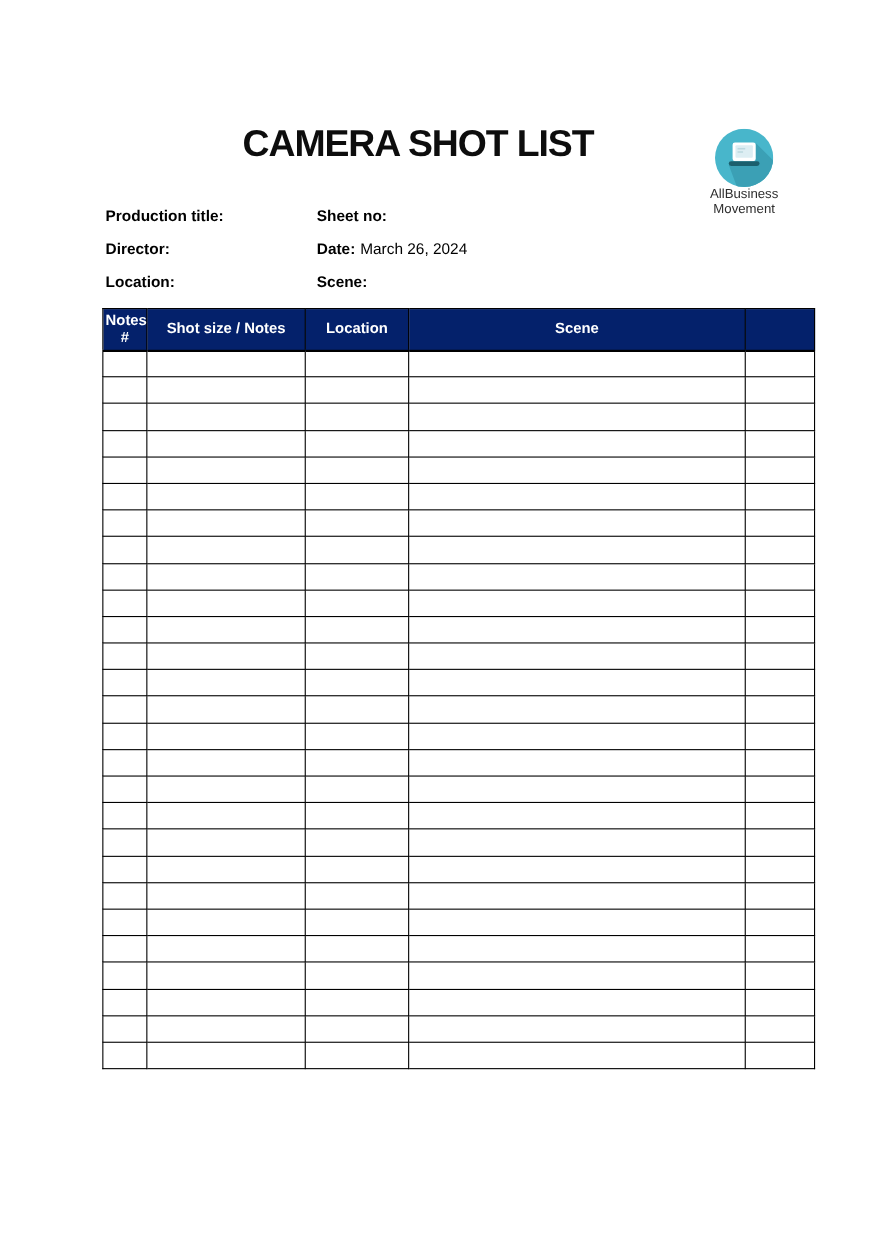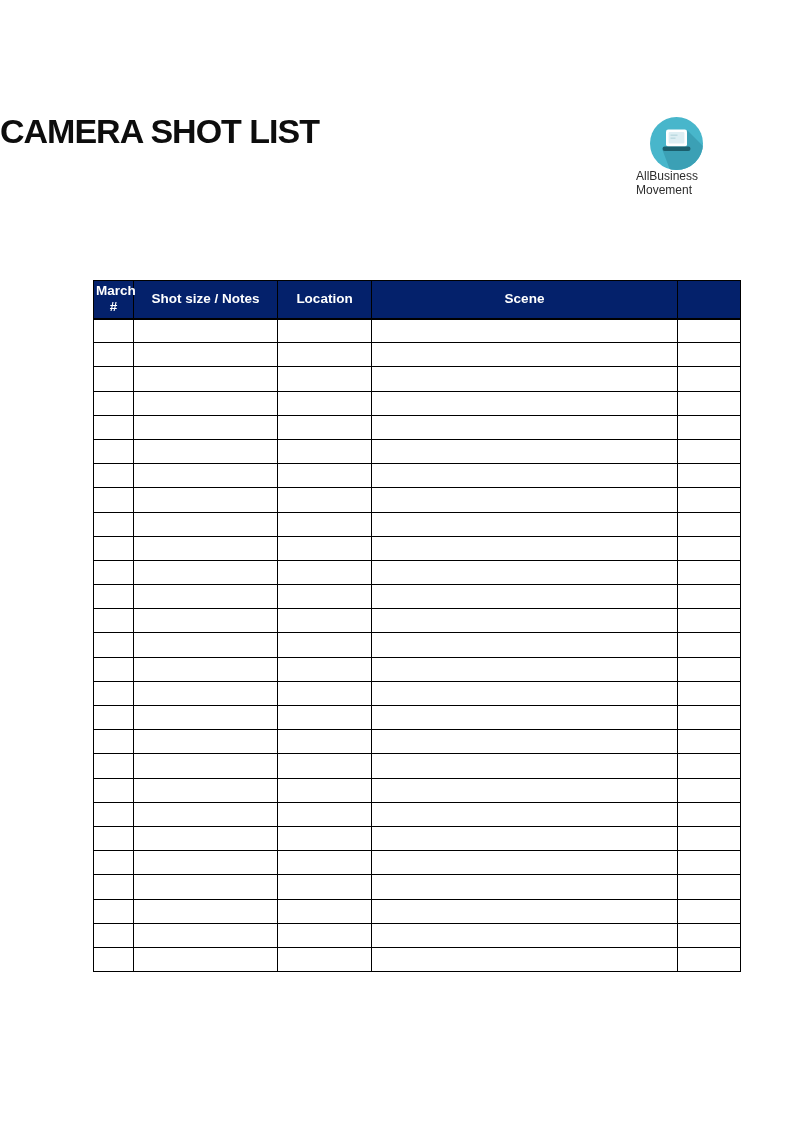--- a/index.html
+++ b/index.html
@@ -8,25 +8,26 @@
     position:relative;
     width:793px;height:1122px;
     background:#fff;
     font-family:"Liberation Sans",sans-serif;
     color:#000;
     overflow:hidden;
   }
   
   .doc-title{
     position:absolute;top:112px;left:0;width:760px;
+    text-align:center;
     font-size:34px;font-weight:bold;letter-spacing:-1px;
     color:#0d0d0d;
   }
   
-  .logo{position:absolute;left:636px;top:117px;width:81px;}
+  .logo{position:absolute;left:636px;top:117px;width:81px;text-align:center;}
   .logo-circle{width:53px;height:53px;margin:0 auto;display:block;}
   .c-main{fill:var(--logo-circle,#48b6cb);}
   .c-shadow{fill:var(--logo-shadow,#3ba0b5);}
   .c-screen{fill:#ffffff;}
   .c-screen-inner{fill:#ddeef3;}
   .c-line{fill:#bcd9e0;}
   .c-base{fill:var(--logo-base,#1b5f6d);}
   .logo-text{
     margin-top:0px;
     font-size:12px;line-height:13.5px;color:#2d2d2d;
@@ -87,33 +88,63 @@
       <rect class="c-line" x="20.5" y="20.5" width="5" height="1.4"></rect>
       <rect class="c-base" x="12.5" y="29.5" width="28" height="4.4" rx="2.2"></rect>
     </svg>
     <div class="logo-text">
       <div>AllBusiness</div>
       <div>Movement</div>
     </div>
   </div>
 
   <div class="form">
+    <div class="form-row">
+      <div class="form-cell-left">
+        <span class="form-label">Production title:</span>
+        <span class="form-value"></span>
+      </div>
+      <div>
+        <span class="form-label">Sheet no:</span>
+        <span class="form-value"></span>
+      </div>
+    </div>
+    <div class="form-row">
+      <div class="form-cell-left">
+        <span class="form-label">Director:</span>
+        <span class="form-value"></span>
+      </div>
+      <div>
+        <span class="form-label">Date:</span>
+        <span class="form-value">March 26, 2024</span>
+      </div>
+    </div>
+    <div class="form-row">
+      <div class="form-cell-left">
+        <span class="form-label">Location:</span>
+        <span class="form-value"></span>
+      </div>
+      <div>
+        <span class="form-label">Scene:</span>
+        <span class="form-value"></span>
+      </div>
+    </div>
   </div>
 
   <table class="shot-table">
     <colgroup>
       <col style="width:40px">
       <col style="width:144px">
       <col style="width:94px">
       <col style="width:306px">
       <col style="width:63px">
     </colgroup>
     <thead>
       <tr>
-        <th>March #</th>
+        <th>Notes #</th>
         <th>Shot size / Notes</th>
         <th>Location</th>
         <th>Scene</th>
         <th></th>
       </tr>
     </thead>
     <tbody>
         <tr>
           <td></td>
           <td></td>

